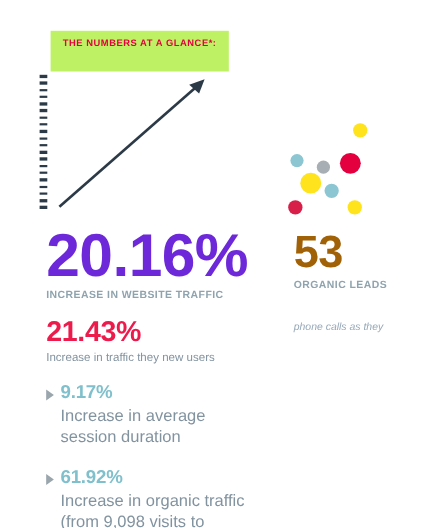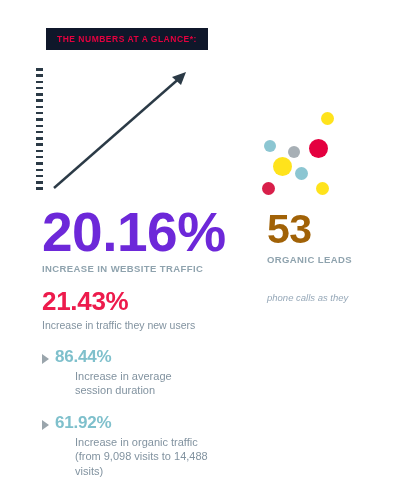--- a/index.html
+++ b/index.html
@@ -14,22 +14,22 @@
     overflow: hidden;
     font-family: "Liberation Sans", sans-serif;
     -webkit-font-smoothing: antialiased;
   }
 
   
   .banner {
     position: absolute;
     left: 46px;
     top: 28px;
-    background: #0f172a;
-    padding: 7px 11px 6px 11px;
+    background: #bef264;
+    padding: 7px 11px 21px 11px;
     box-sizing: border-box;
   }
   .banner-text {
     color: #E4003F;
     font-size: 8.5px;
     font-weight: bold;
     letter-spacing: 0.5px;
     line-height: 1;
     white-space: nowrap;
   }
@@ -143,24 +143,23 @@
   .bullet-body { flex: 1 1 auto; }
   .bullet-stat {
     color: #7FC0CC;
     font-size: 17px;
     font-weight: bold;
     line-height: 1;
     letter-spacing: -0.2px;
   }
   .bullet-caption {
     color: #8293A0;
-    font-size: 11px;
+    font-size: 15px;
     line-height: 1.28;
     margin-top: 4px;
-    margin-left: 20px;
   }
 
   
   .dots {
     position: absolute;
     left: 237px;
     top: 112px;
     width: 112px;
     height: 95px;
   }
@@ -263,21 +262,21 @@
 <div class="left-col">
   <div class="big-stat-teal">20.16%</div>
   <div class="caption-caps">INCREASE IN WEBSITE TRAFFIC</div>
 
   <div class="big-stat-red">21.43%</div>
   <div class="caption-sub">Increase in traffic they new users</div>
 
   <div class="bullet-row">
     <div class="bullet-tri"></div>
     <div class="bullet-body">
-      <div class="bullet-stat">86.44%</div>
+      <div class="bullet-stat">9.17%</div>
       <div class="bullet-caption">
         <span>Increase in average</span><br>
         <span>session duration</span>
       </div>
     </div>
   </div>
 
   <div class="bullet-row">
     <div class="bullet-tri"></div>
     <div class="bullet-body">

